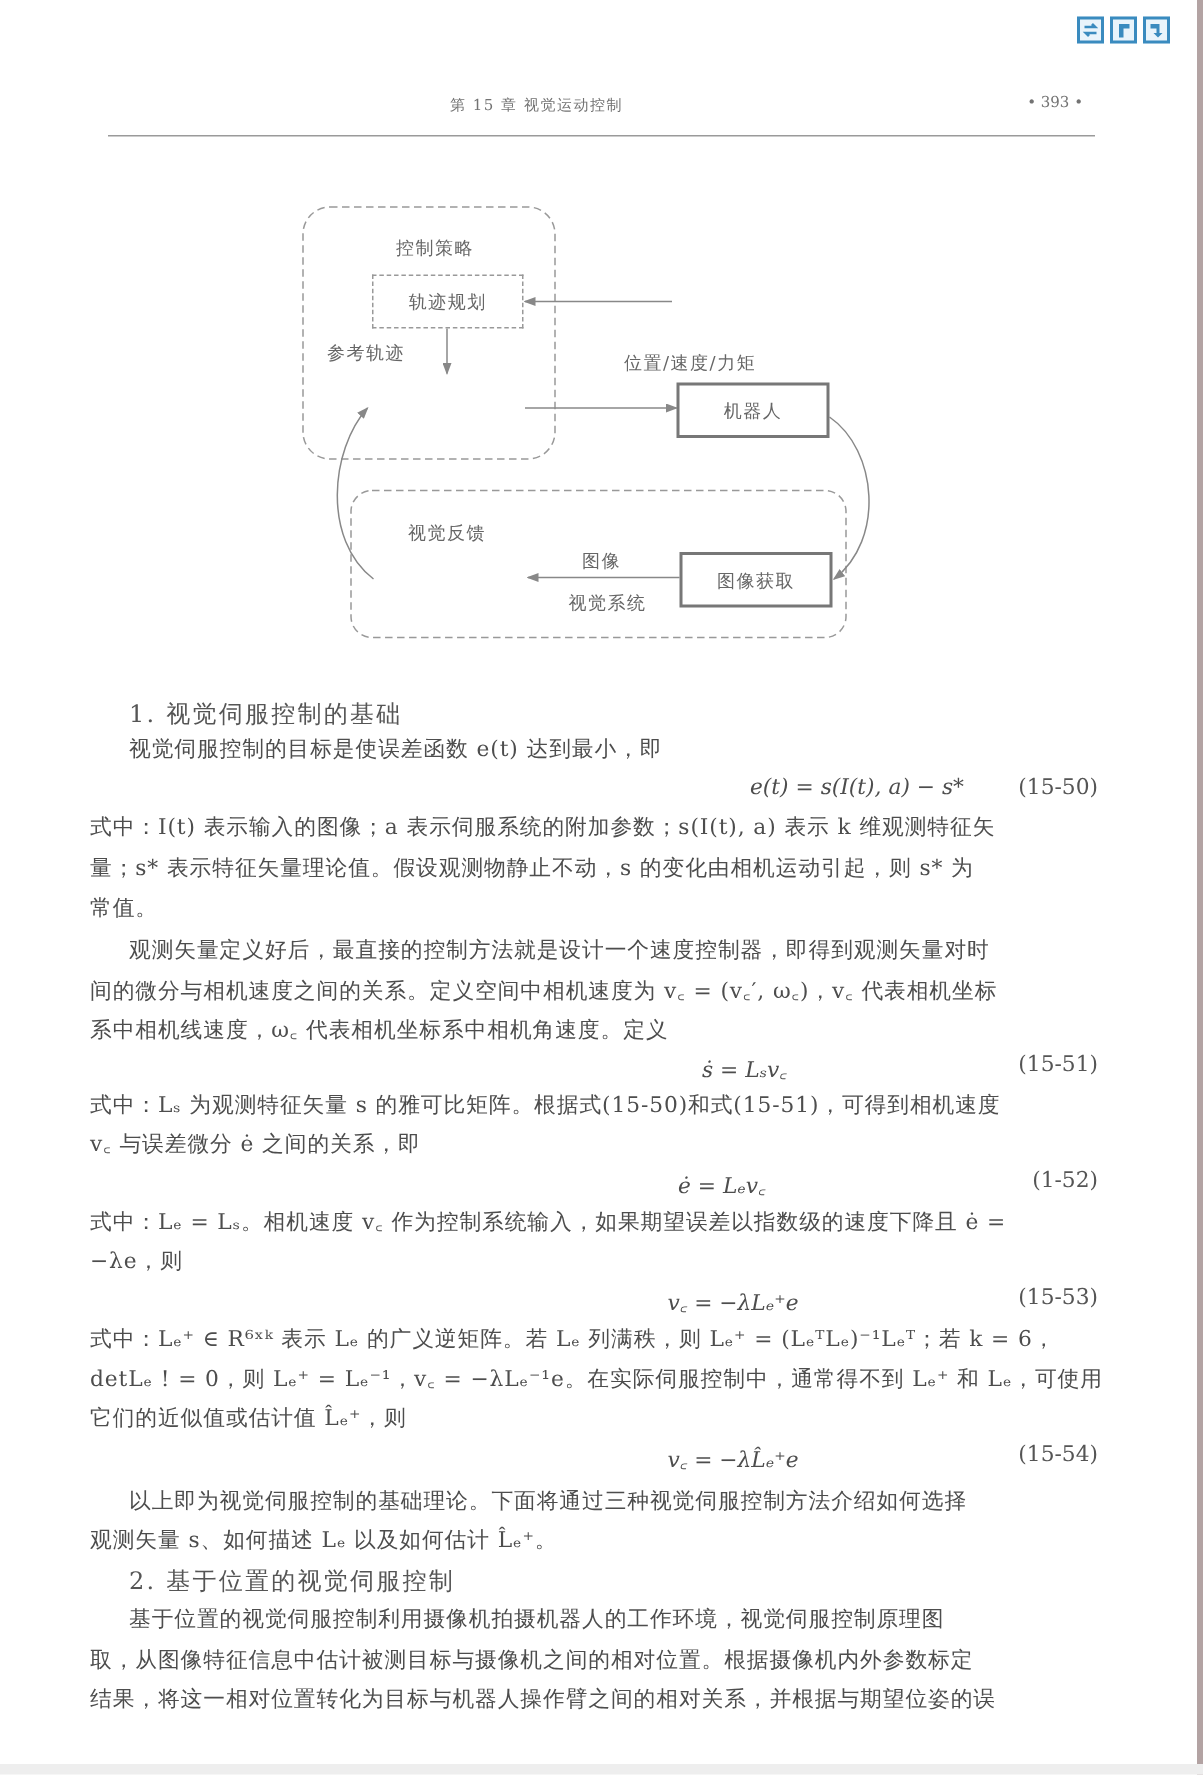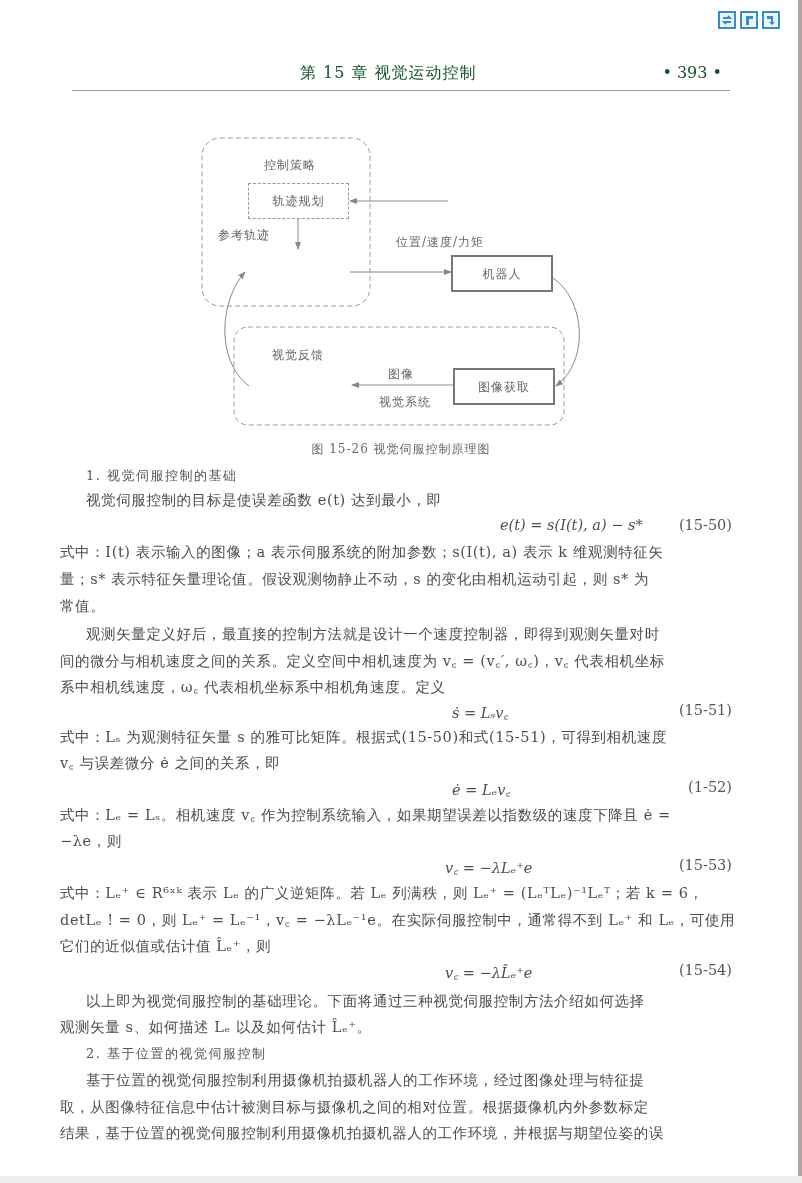--- a/index.html
+++ b/index.html
@@ -21,21 +21,21 @@
   .nav-icon {
     width: 18px; height: 18px; box-sizing: border-box;
     border: 2px solid #3a8bbf; background: #e9f4fb;
     display: flex; align-items: center; justify-content: center;
     cursor: pointer;
   }
   .nav-icon svg { display: block; }
 
   .running-head {
     position: absolute; top: 61px; left: 72px; width: 660px; height: 24px;
-    font-size: 16px; color: #14532d;
+    font-size: 10px; color: #737373;
   }
   .running-head .chapter { position: absolute; left: 228px; top: 2px; letter-spacing: 1px; }
   .running-head .pageno { position: absolute; right: 10px; top: 2px; }
   .head-rule {
     position: absolute; top: 90px; left: 72px; width: 658px; height: 1px; background: #9a9a9a;
   }
 
   
   .diagram { position: absolute; left: 0; top: 0; width: 636px; height: 470px; }
   .dlabel { position: absolute; font-size: 12px; color: #666; white-space: nowrap; letter-spacing: 1px; }
@@ -49,21 +49,21 @@
     position: absolute; top: 441px; left: 0; width: 802px; text-align: center;
     font-size: 12px; color: #666; letter-spacing: 1px;
   }
 
   
   .line {
     position: absolute; left: 60px; width: 672px; font-size: 14.5px; line-height: 20px;
     white-space: nowrap; color: #4d4d4d; letter-spacing: 0.6px;
   }
   .indent { left: 86px; }
-  .section-title { font-size: 13px; letter-spacing: 1.5px; color: #555; }
+  .section-title { font-size: 16px; letter-spacing: 1.5px; color: #555; }
   .eq {
     position: absolute; left: 60px; width: 672px; height: 20px; font-size: 14.5px; color: #4d4d4d;
   }
   .eq .expr { position: absolute; font-style: italic; white-space: nowrap; }
   .eq .num { position: absolute; right: 0; white-space: nowrap; color: #555; }
 </style>
 </head>
 <body>
 
 <div class="right-border"></div>
@@ -116,49 +116,48 @@
     <path d="M553 278 C 585 300, 590 360, 556 386" fill="none" stroke="#888" stroke-width="1" marker-end="url(#ah)"></path>
 
     <path d="M249 386 C 215 360, 220 300, 245 272" fill="none" stroke="#888" stroke-width="1" marker-end="url(#ah)"></path>
   </svg>
 
   <span class="dlabel" style="left:264px;top:157px">控制策略</span>
   <div class="box dashed" style="left:248px;top:183px;width:101px;height:36px">
     <span>轨迹规划</span>
   </div>
   <span class="dlabel" style="left:218px;top:227px">参考轨迹</span>
-  <span class="dlabel" style="left:396px;top:234px">位置/速度/力矩</span>
+  <span class="dlabel" style="left:416px;top:234px">位置/速度/力矩</span>
   <div class="box" style="left:451px;top:255px;width:102px;height:37px">
     <span>机器人</span>
   </div>
   <span class="dlabel" style="left:272px;top:347px">视觉反馈</span>
   <span class="dlabel" style="left:388px;top:366px">图像</span>
   <div class="box" style="left:453px;top:368px;width:102px;height:37px">
     <span>图像获取</span>
   </div>
   <span class="dlabel" style="left:379px;top:394px">视觉系统</span>
 
-  <div class="caption">图 15-26   视觉伺服控制原理图</div>
 </div>
 
 <div class="line indent section-title" style="top:466px">1. 视觉伺服控制的基础</div>
 <div class="line indent" style="top:490px">视觉伺服控制的目标是使误差函数 e(t) 达到最小，即</div>
 <div class="eq" style="top:517px">
   <span class="expr" style="left:440px">e(t) = s(I(t), a) − s*</span>
   <span class="num">(15-50)</span>
 </div>
 <div class="line" style="top:542px">式中：I(t) 表示输入的图像；a 表示伺服系统的附加参数；s(I(t), a) 表示 k 维观测特征矢</div>
 <div class="line" style="top:569px">量；s* 表示特征矢量理论值。假设观测物静止不动，s 的变化由相机运动引起，则 s* 为</div>
 <div class="line" style="top:596px">常值。</div>
 
 <div class="line indent" style="top:624px">观测矢量定义好后，最直接的控制方法就是设计一个速度控制器，即得到观测矢量对时</div>
 <div class="line" style="top:651px">间的微分与相机速度之间的关系。定义空间中相机速度为 v꜀ = (v꜀′, ω꜀)，v꜀ 代表相机坐标</div>
 <div class="line" style="top:677px">系中相机线速度，ω꜀ 代表相机坐标系中相机角速度。定义</div>
 <div class="eq" style="top:702px">
-  <span class="expr" style="left:392px">ṡ = Lₛv꜀</span>
+  <span class="expr" style="left:408px">ṡ = Lₛv꜀</span>
   <span class="num">(15-51)</span>
 </div>
 <div class="line" style="top:727px">式中：Lₛ 为观测特征矢量 s 的雅可比矩阵。根据式(15-50)和式(15-51)，可得到相机速度</div>
 <div class="line" style="top:753px">v꜀ 与误差微分 ė 之间的关系，即</div>
 <div class="eq" style="top:779px">
   <span class="expr" style="left:392px">ė = Lₑv꜀</span>
   <span class="num">(1-52)</span>
 </div>
 <div class="line" style="top:805px">式中：Lₑ = Lₛ。相机速度 v꜀ 作为控制系统输入，如果期望误差以指数级的速度下降且 ė =</div>
 <div class="line" style="top:831px">−λe，则</div>
@@ -169,15 +168,15 @@
 <div class="line" style="top:883px">式中：Lₑ⁺ ∈ R⁶ˣᵏ 表示 Lₑ 的广义逆矩阵。若 Lₑ 列满秩，则 Lₑ⁺ = (LₑᵀLₑ)⁻¹Lₑᵀ；若 k = 6，</div>
 <div class="line" style="top:910px">detLₑ ! = 0，则 Lₑ⁺ = Lₑ⁻¹，v꜀ = −λLₑ⁻¹e。在实际伺服控制中，通常得不到 Lₑ⁺ 和 Lₑ，可使用</div>
 <div class="line" style="top:936px">它们的近似值或估计值 L̂ₑ⁺，则</div>
 <div class="eq" style="top:962px">
   <span class="expr" style="left:385px">v꜀ = −λL̂ₑ⁺e</span>
   <span class="num">(15-54)</span>
 </div>
 <div class="line indent" style="top:991px">以上即为视觉伺服控制的基础理论。下面将通过三种视觉伺服控制方法介绍如何选择</div>
 <div class="line" style="top:1017px">观测矢量 s、如何描述 Lₑ 以及如何估计 L̂ₑ⁺。</div>
 <div class="line indent section-title" style="top:1044px">2. 基于位置的视觉伺服控制</div>
-<div class="line indent" style="top:1070px">基于位置的视觉伺服控制利用摄像机拍摄机器人的工作环境，经过图像处理与特征提</div>
+<div class="line indent" style="top:1070px">基于位置的视觉伺服控制利用摄像机拍摄机器人的工作环境，视觉伺服控制原理图</div>
 <div class="line" style="top:1097px">取，从图像特征信息中估计被测目标与摄像机之间的相对位置。根据摄像机内外参数标定</div>
-<div class="line" style="top:1123px">结果，基于位置的视觉伺服控制利用摄像机拍摄机器人的工作环境，并根据与期望位姿的误</div>
+<div class="line" style="top:1123px">结果，将这一相对位置转化为目标与机器人操作臂之间的相对关系，并根据与期望位姿的误</div>
 
 </body></html>

